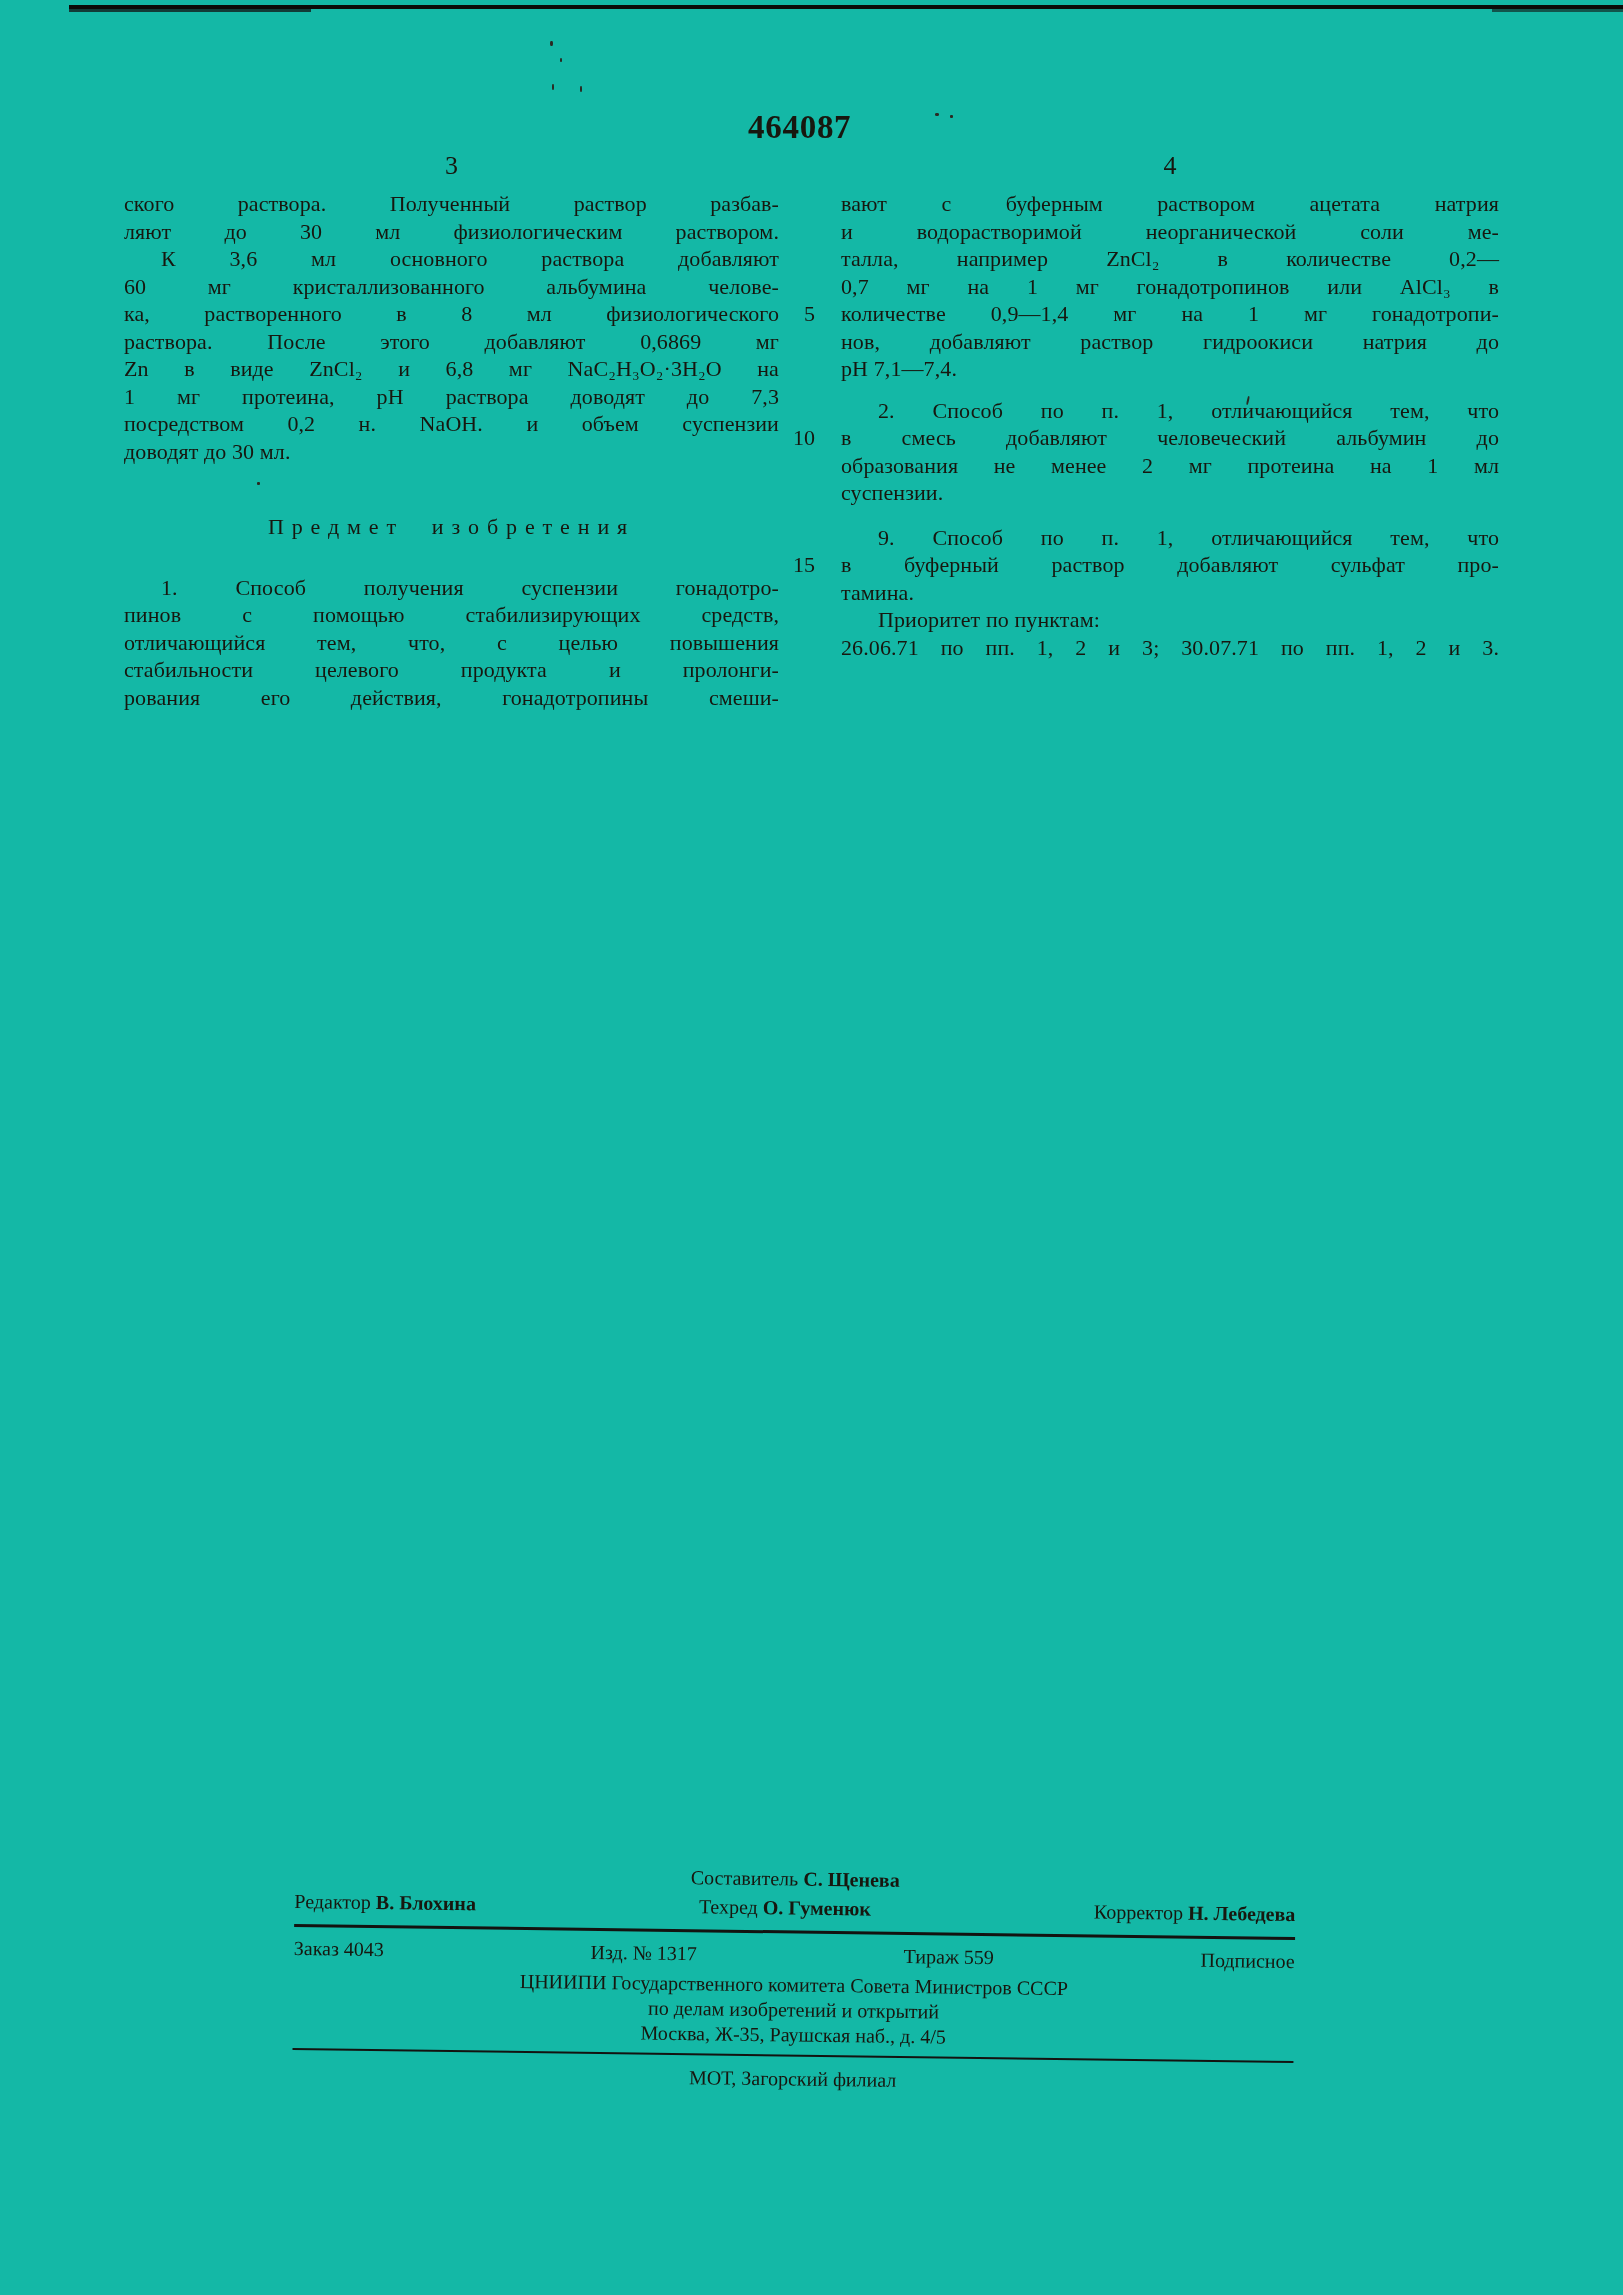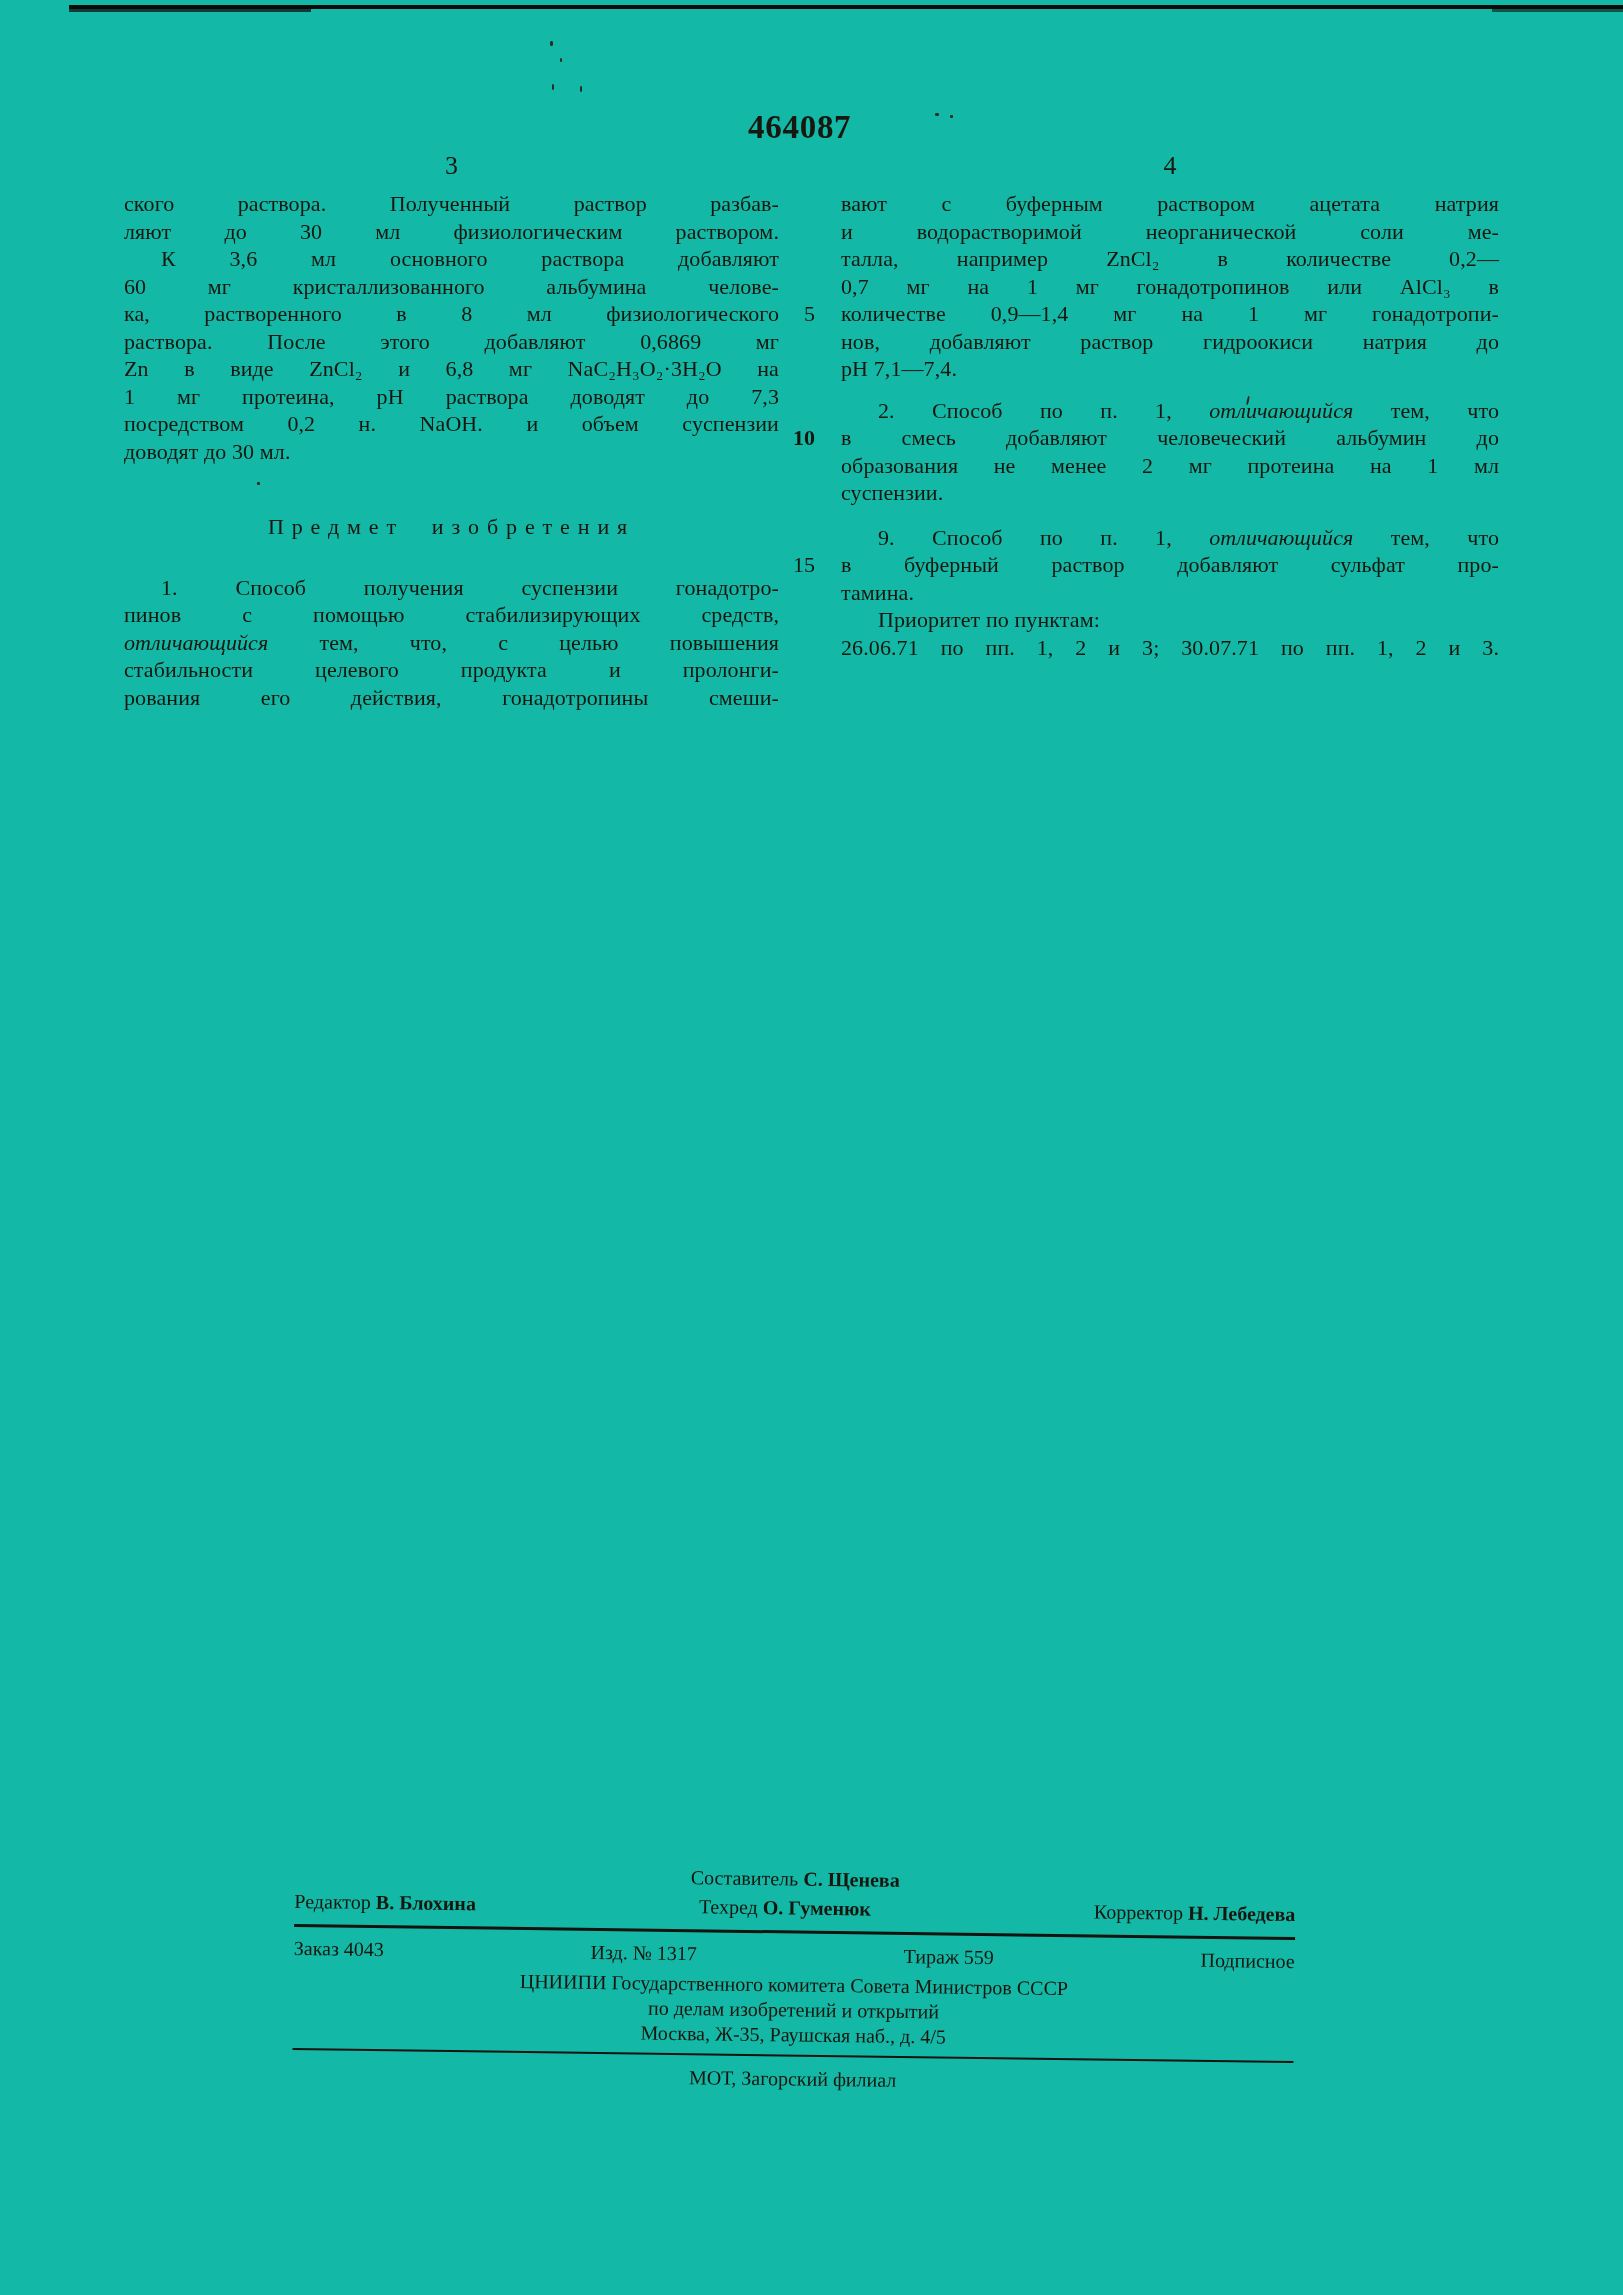--- a/index.html
+++ b/index.html
@@ -50,21 +50,21 @@
     font-size: 22px;
     line-height: 27.5px;
     letter-spacing: 0.1px;
   }
   .col-left  { left: 124px;  width: 655px; }
   .col-right { left: 841px; width: 658px; }
 
   .tline { min-height: 27.5px; }
   .tline.just { text-align: justify; text-align-last: justify; }
   .tline.ind  { text-indent: 37px; }
-  .it { font-style: italic; }
+  .it { }
 
   .claims-heading {
     margin-top: 48px;
     text-align: center;
     font-size: 22px;
     line-height: 27.5px;
     letter-spacing: 7.9px;
     word-spacing: 14.4px;
     white-space: nowrap;
   }
@@ -74,21 +74,21 @@
 
   .gutter-num {
     position: absolute;
     left: 753px;
     width: 62px;
     text-align: right;
     font-size: 22px;
     line-height: 27.5px;
   }
   .g5  { top: 300px; }
-  .g10 { top: 424px; font-weight: bold; }
+  .g10 { top: 424px; }
   .g15 { top: 551px; }
 
   
   .footer {
     position: absolute;
     left: 295px;
     top: 1860px;
     width: 1001px;
     font-size: 20px;
     line-height: 25px;

